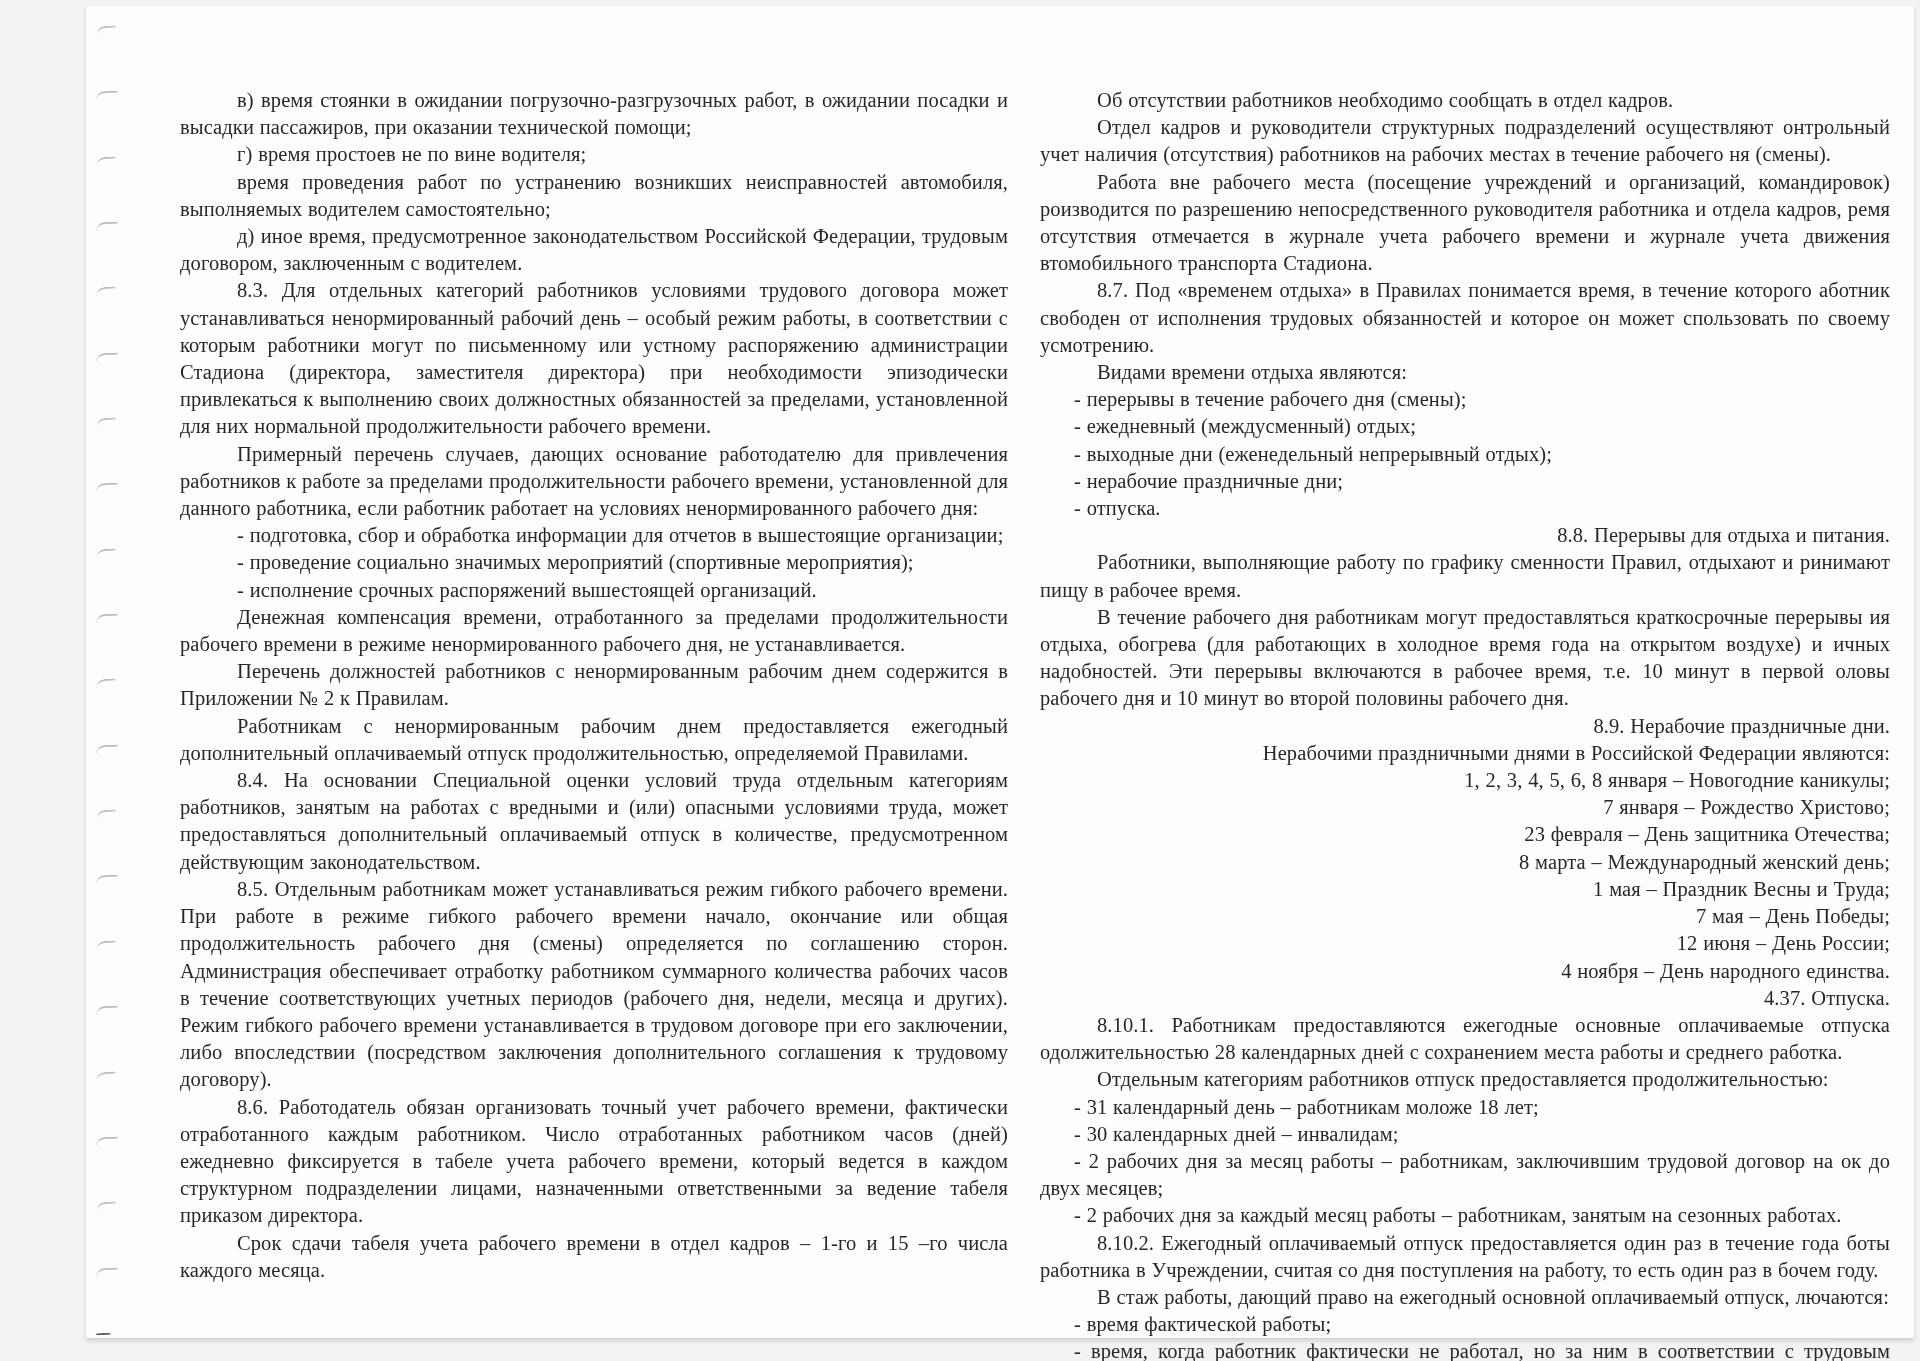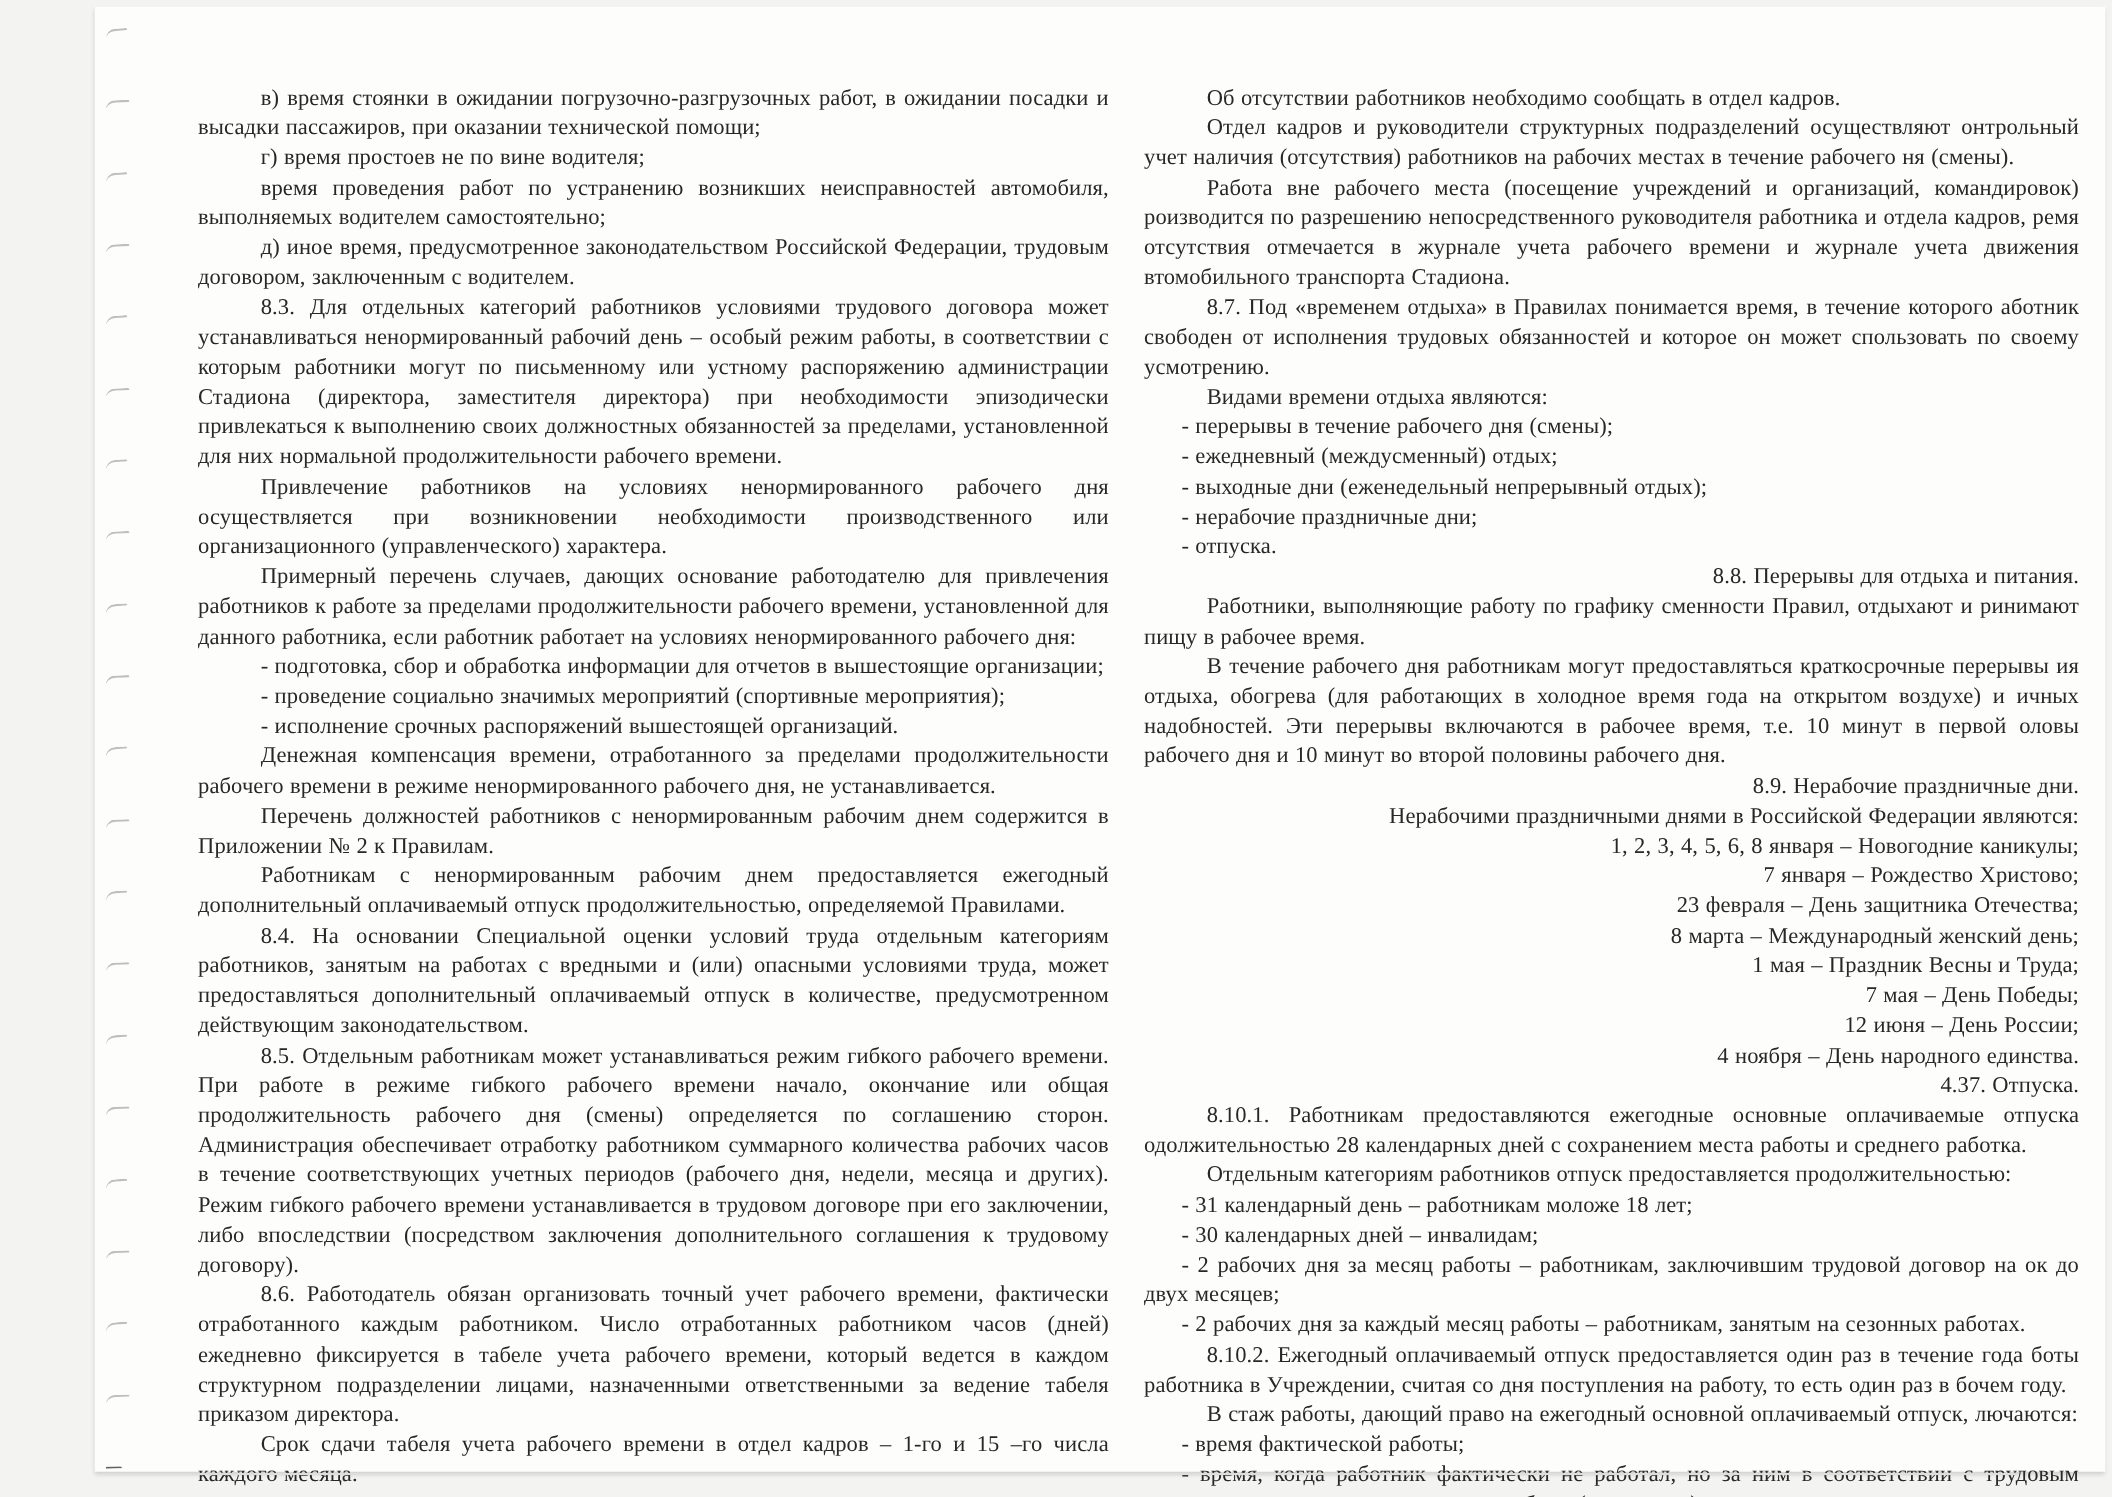--- a/index.html
+++ b/index.html
@@ -21,21 +21,21 @@
     width:1828px; height:1332px;
     background: var(--paper);
     box-shadow: 0 3px 4px rgba(0,0,0,0.14), 0 0 1px rgba(0,0,0,0.08);
   }
   .page-bottom-edge {
     position:absolute; left:96px; top:1339px;
     width:1736px; height:2px;
     background:#dededb;
   }
   .text-col {
-    position:absolute; top:76px;
+    position:absolute; top:87px;
     color: var(--ink);
   }
   .col-left  { left:180px;  width:828px; }
   .col-right { left:1040px; width:850px; }
   .text-col p {
     margin:0;
     font-size:20.5px;
     line-height:27.2px;
     letter-spacing:0.1px;
     word-spacing:0.5px;
@@ -95,21 +95,20 @@
     <span class="ring"></span>
     <span class="ring"></span>
   </div>
 
 <div class="text-col col-left">
     <p class="para body">в) время стоянки в ожидании погрузочно-разгрузочных работ, в ожидании посадки и высадки пассажиров, при оказании технической помощи;</p>
     <p class="para body">г) время простоев не по вине водителя;</p>
     <p class="para body">время проведения работ по устранению возникших неисправностей автомобиля, выполняемых водителем самостоятельно;</p>
     <p class="para body">д) иное время, предусмотренное законодательством Российской Федерации, трудовым договором, заключенным с водителем.</p>
     <p class="para body">8.3. Для отдельных категорий работников условиями трудового договора может устанавливаться ненормированный рабочий день – особый режим работы, в соответствии с которым работники могут по письменному или устному распоряжению администрации Стадиона (директора, заместителя директора) при необходимости эпизодически привлекаться к выполнению своих должностных обязанностей за пределами, установленной для них нормальной продолжительности рабочего времени.</p>
-    <p class="para body">Привлечение работников на условиях ненормированного рабочего дня осуществляется при возникновении необходимости производственного или организационного (управленческого) характера.</p>
     <p class="para body">Примерный перечень случаев, дающих основание работодателю для привлечения работников к работе за пределами продолжительности рабочего времени, установленной для данного работника, если работник работает на условиях ненормированного рабочего дня:</p>
     <p class="para body">- подготовка, сбор и обработка информации для отчетов в вышестоящие организации;</p>
     <p class="para body">- проведение социально значимых мероприятий (спортивные мероприятия);</p>
     <p class="para body">- исполнение срочных распоряжений вышестоящей организаций.</p>
     <p class="para body">Денежная компенсация времени, отработанного за пределами продолжительности рабочего времени в режиме ненормированного рабочего дня, не устанавливается.</p>
     <p class="para body">Перечень должностей работников с ненормированным рабочим днем содержится в Приложении № 2 к Правилам.</p>
     <p class="para body">Работникам с ненормированным рабочим днем предоставляется ежегодный дополнительный оплачиваемый отпуск продолжительностью, определяемой Правилами.</p>
     <p class="para body">8.4. На основании Специальной оценки условий труда отдельным категориям работников, занятым на работах с вредными и (или) опасными условиями труда, может предоставляться дополнительный оплачиваемый отпуск в количестве, предусмотренном действующим законодательством.</p>
     <p class="para body">8.5. Отдельным работникам может устанавливаться режим гибкого рабочего времени. При работе в режиме гибкого рабочего времени начало, окончание или общая продолжительность рабочего дня (смены) определяется по соглашению сторон. Администрация обеспечивает отработку работником суммарного количества рабочих часов в течение соответствующих учетных периодов (рабочего дня, недели, месяца и других). Режим гибкого рабочего времени устанавливается в трудовом договоре при его заключении, либо впоследствии (посредством заключения дополнительного соглашения к трудовому договору).</p>
     <p class="para body">8.6. Работодатель обязан организовать точный учет рабочего времени, фактически отработанного каждым работником. Число отработанных работником часов (дней) ежедневно фиксируется в табеле учета рабочего времени, который ведется в каждом структурном подразделении лицами, назначенными ответственными за ведение табеля приказом директора.</p>

